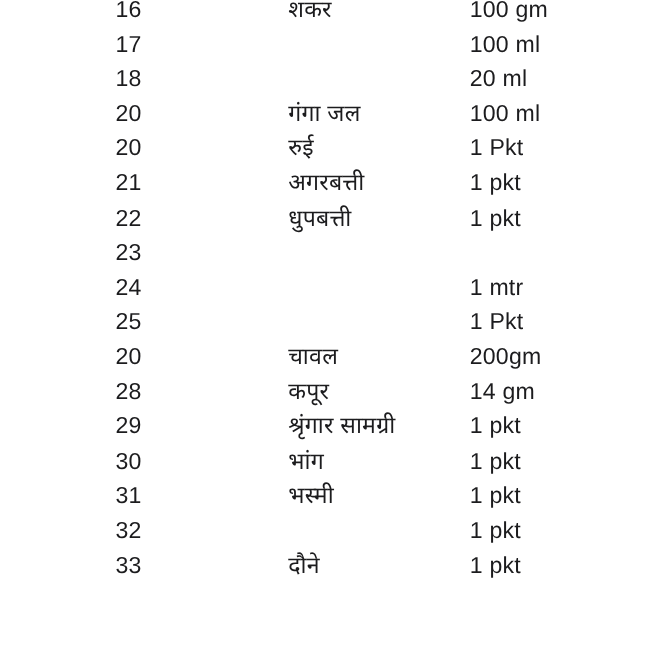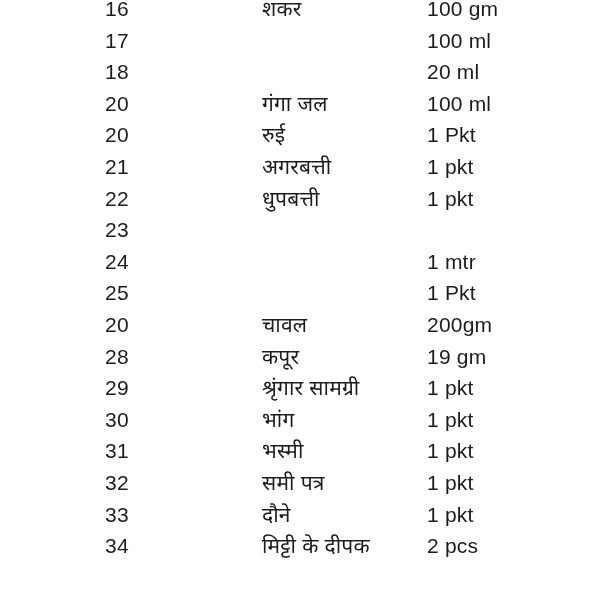--- a/index.html
+++ b/index.html
@@ -96,21 +96,21 @@
     <div class="row">
       <span class="cell sn">20</span>
       <span class="cell item">चावल</span>
       <span class="cell qty">200gm</span>
     </div>
 
 
     <div class="row">
       <span class="cell sn">28</span>
       <span class="cell item">कपूर</span>
-      <span class="cell qty">19 gm</span>
+      <span class="cell qty">14 gm</span>
     </div>
 
     <div class="row">
       <span class="cell sn">29</span>
       <span class="cell item">श्रृंगार सामग्री</span>
       <span class="cell qty">1 pkt</span>
     </div>
 
     <div class="row">
       <span class="cell sn">30</span>
@@ -119,28 +119,22 @@
     </div>
 
     <div class="row">
       <span class="cell sn">31</span>
       <span class="cell item">भस्मी</span>
       <span class="cell qty">1 pkt</span>
     </div>
 
     <div class="row">
       <span class="cell sn">32</span>
-      <span class="cell item">समी पत्र</span>
       <span class="cell qty">1 pkt</span>
     </div>
 
     <div class="row">
       <span class="cell sn">33</span>
       <span class="cell item">दौने</span>
       <span class="cell qty">1 pkt</span>
     </div>
 
-    <div class="row">
-      <span class="cell sn">34</span>
-      <span class="cell item">मिट्टी के दीपक</span>
-      <span class="cell qty">2 pcs</span>
-    </div>
   </div>
 
 </body></html>

